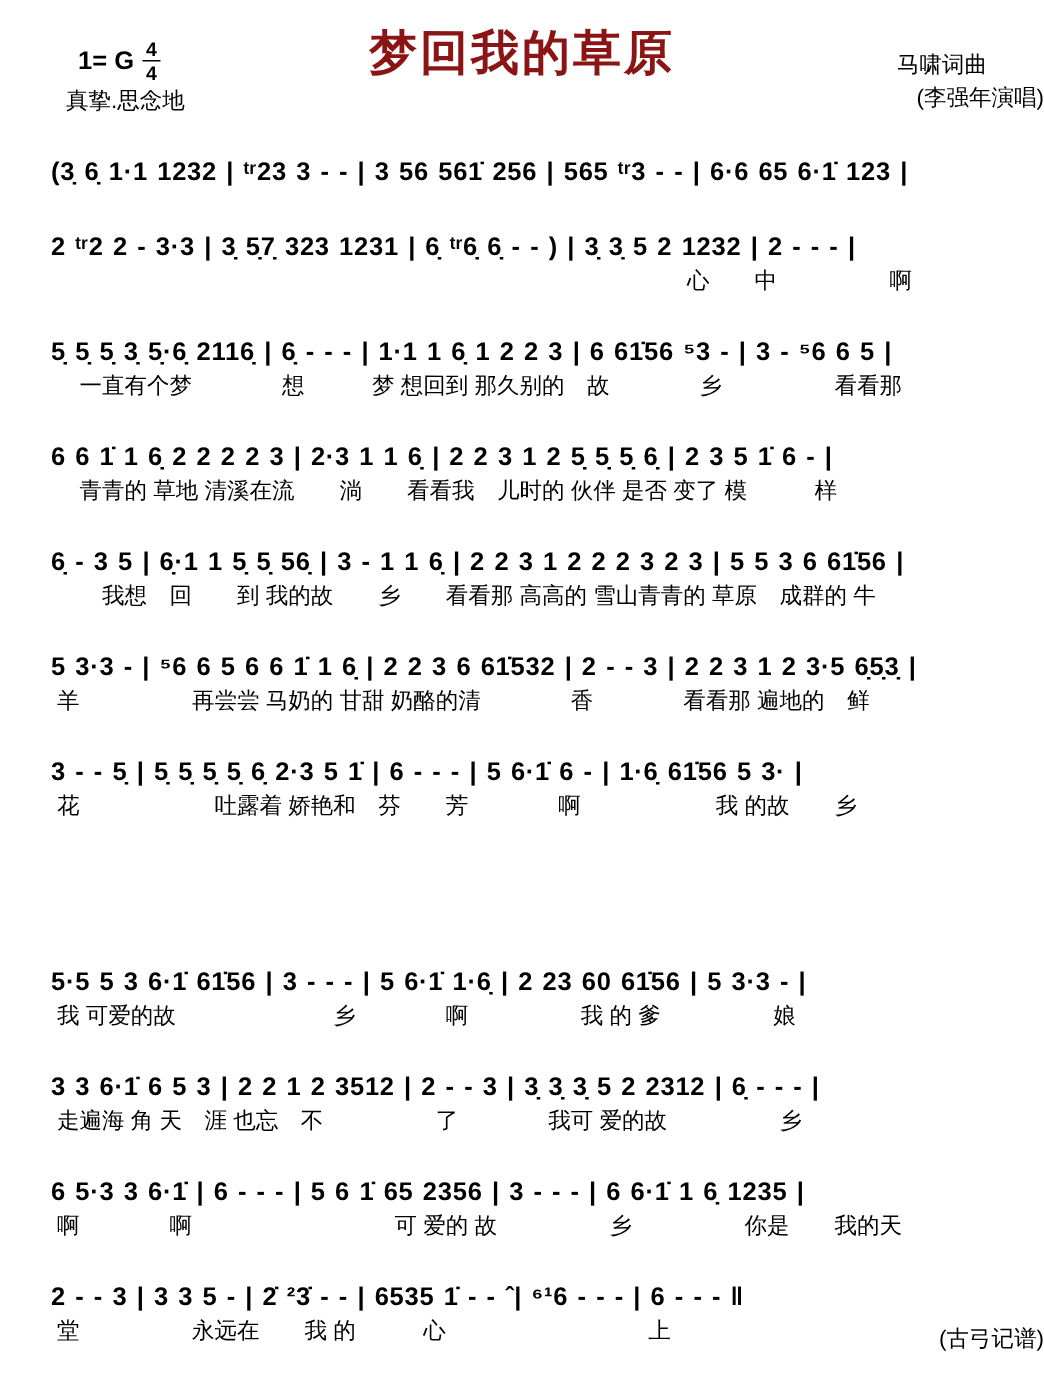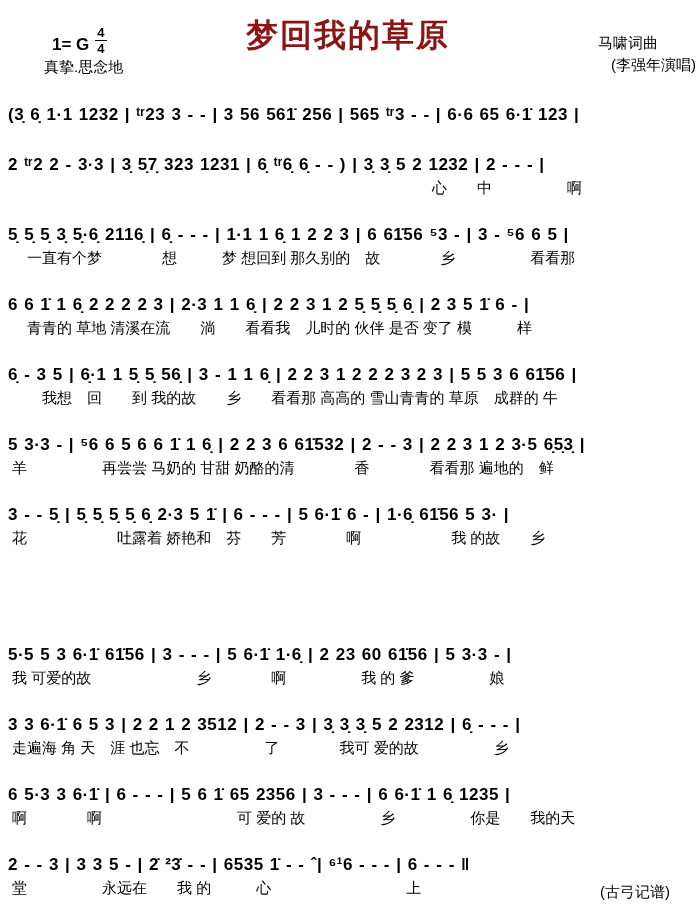--- a/index.html
+++ b/index.html
@@ -3,32 +3,32 @@
 <meta charset="utf-8">
 <style>
   html,body{margin:0;padding:0;background:#ffffff;}
   .page{
     position:relative;width:696px;height:922px;background:#ffffff;
     font-family:"Liberation Sans",sans-serif;color:#000;overflow:hidden;
   }
   
   .header{position:absolute;top:0;left:0;width:696px;height:92px;}
   .key-block{position:absolute;left:52px;top:26px;font-size:17px;font-weight:bold;
-    display:flex;align-items:flex-end;gap:4px;}
+    display:flex;align-items:center;gap:4px;}
   .meter{display:inline-flex;flex-direction:column;align-items:center;
     font-size:13px;font-weight:bold;line-height:1.0;margin-left:2px;}
   .meter .num{border-bottom:1.5px solid #000;padding:0 2px 1px 2px;}
   .meter .den{padding-top:1px;}
   .expression{position:absolute;left:44px;top:58px;font-size:15px;text-align:center;}
   .song-title{position:absolute;left:0;top:14px;width:696px;text-align:center;
     margin:0;font-size:32px;font-weight:bold;letter-spacing:2px;}
   .subtitle{position:absolute;left:0;top:56px;width:696px;text-align:right;font-size:15px;}
   .credit{position:absolute;right:38px;top:34px;font-size:15px;}
   
-  .score{position:absolute;top:88px;left:0;width:618px;}
+  .score{position:absolute;top:88px;left:0;width:618px;padding-left:26px;}
   .system{position:relative;width:696px;height:70px;}
   .system.first{height:50px;}
   .notation{
     padding:16px 4px 0 8px;font-size:17px;font-weight:bold;
     font-family:"Liberation Sans",sans-serif;letter-spacing:0.5px;word-spacing:1px;
     white-space:pre;line-height:22px;
   }
   .lyrics{
     padding:2px 4px 0 12px;font-size:15px;white-space:pre;line-height:20px;
   }

